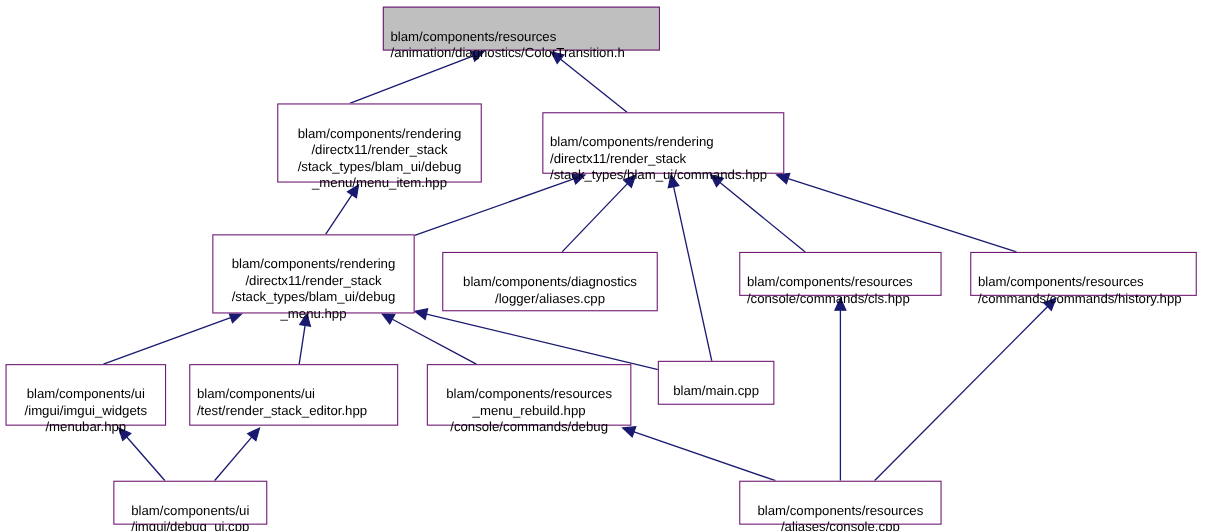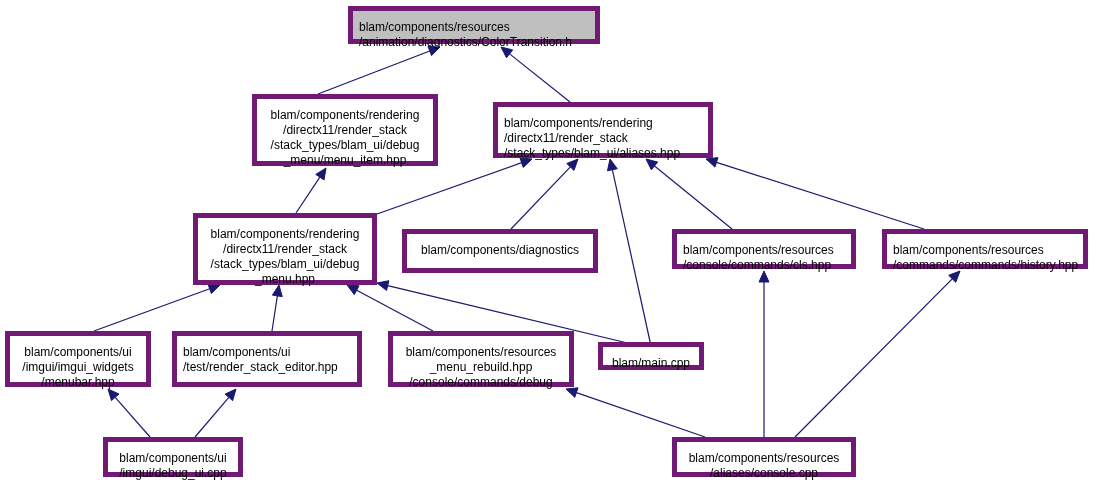--- a/index.html
+++ b/index.html
@@ -1,21 +1,21 @@
 <!DOCTYPE html>
 <html><head>
   <meta charset="utf-8">
   <style>
     html, body { margin: 0; padding: 0; background: #ffffff; }
     body { width: 1095px; height: 483px; position: relative; overflow: hidden;
            font-family: "Liberation Sans", sans-serif; }
     #edges { position: absolute; left: 0; top: 0; width: 1095px; height: 483px; }
-    .node { position: absolute; box-sizing: border-box; border: 5px solid #701a75;
+    .node { position: absolute; box-sizing: border-box; border: 1px solid #701a75;
             background: #fff; font-size: 12px; line-height: 15px; color: #000;
-            padding: 9px 6px; white-space: nowrap; cursor: pointer; }
+            padding: 19px 6px; white-space: nowrap; cursor: pointer; }
     .node.root { background: #bfbfbf; cursor: default; }
     .node .ln { display: block; }
     .node.center .ln { text-align: center; }
     .node.left .ln { text-align: left; }
   </style>
 </head>
 <body>
 
 <svg id="edges" xmlns="http://www.w3.org/2000/svg">
     <line x1="318" y1="94" x2="429.73536834180334" y2="50.95440727815773" stroke="#191970" stroke-width="1.2"></line>
@@ -62,32 +62,33 @@
 <div class="node center" id="n-menu_item" style="left:252px;top:94px;width:186px;height:72px;">
   <span class="ln">blam/components/rendering</span>
   <span class="ln">/directx11/render_stack</span>
   <span class="ln">/stack_types/blam_ui/debug</span>
   <span class="ln">_menu/menu_item.hpp</span>
 </div>
 
 <div class="node left" id="n-console_hpp" style="left:493px;top:102px;width:220px;height:56px;">
   <span class="ln">blam/components/rendering</span>
   <span class="ln">/directx11/render_stack</span>
-  <span class="ln">/stack_types/blam_ui/aliases.hpp</span>
+  <span class="ln">/stack_types/blam_ui/commands.hpp</span>
 </div>
 
 <div class="node center" id="n-debug_menu" style="left:193px;top:213px;width:184px;height:72px;">
   <span class="ln">blam/components/rendering</span>
   <span class="ln">/directx11/render_stack</span>
   <span class="ln">/stack_types/blam_ui/debug</span>
   <span class="ln">_menu.hpp</span>
 </div>
 
-<div class="node center" id="n-aliases" style="left:402px;top:229px;width:196px;height:44px;">
+<div class="node center" id="n-aliases" style="left:402px;top:229px;width:196px;height:54px;">
   <span class="ln">blam/components/diagnostics</span>
+  <span class="ln">/logger/aliases.cpp</span>
 </div>
 
 <div class="node left" id="n-cls" style="left:672px;top:229px;width:184px;height:40px;">
   <span class="ln">blam/components/resources</span>
   <span class="ln">/console/commands/cls.hpp</span>
 </div>
 
 <div class="node left" id="n-history" style="left:882px;top:229px;width:206px;height:40px;">
   <span class="ln">blam/components/resources</span>
   <span class="ln">/commands/commands/history.hpp</span>
@@ -103,21 +104,21 @@
   <span class="ln">blam/components/ui</span>
   <span class="ln">/test/render_stack_editor.hpp</span>
 </div>
 
 <div class="node center" id="n-debug_menu_rebuild" style="left:388px;top:331px;width:186px;height:56px;">
   <span class="ln">blam/components/resources</span>
   <span class="ln">_menu_rebuild.hpp</span>
   <span class="ln">/console/commands/debug</span>
 </div>
 
-<div class="node center" id="n-main" style="left:598px;top:342px;width:106px;height:26px;">
+<div class="node center" id="n-main" style="left:598px;top:328px;width:106px;height:26px;">
   <span class="ln">blam/main.cpp</span>
 </div>
 
 <div class="node center" id="n-debug_ui" style="left:103px;top:437px;width:140px;height:40px;">
   <span class="ln">blam/components/ui</span>
   <span class="ln">/imgui/debug_ui.cpp</span>
 </div>
 
 <div class="node center" id="n-console_cpp" style="left:672px;top:437px;width:184px;height:40px;">
   <span class="ln">blam/components/resources</span>

